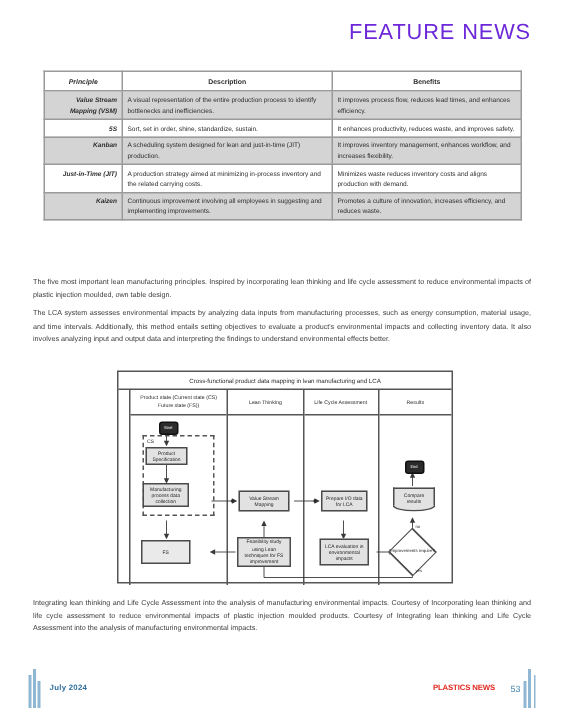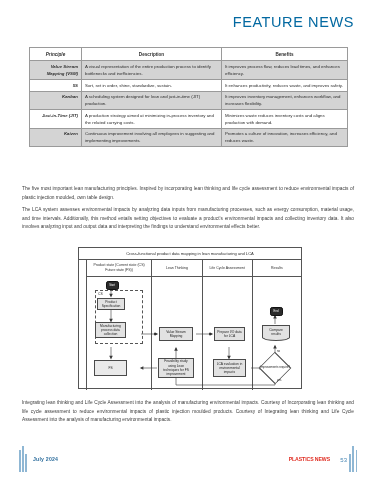--- a/index.html
+++ b/index.html
@@ -26,21 +26,21 @@
   
   .header {
     position: absolute;
     top: 14px;
     right: 22px;
     text-align: right;
   }
   .header-title {
     font-size: 14.5px;
     letter-spacing: 0.6px;
-    color: #0369a1;
+    color: #6d28d9;
     font-weight: 400;
   }
 
   
   .principles-table {
     position: absolute;
     top: 47px;
     left: 29px;
     width: 318px;
     border-collapse: collapse;

